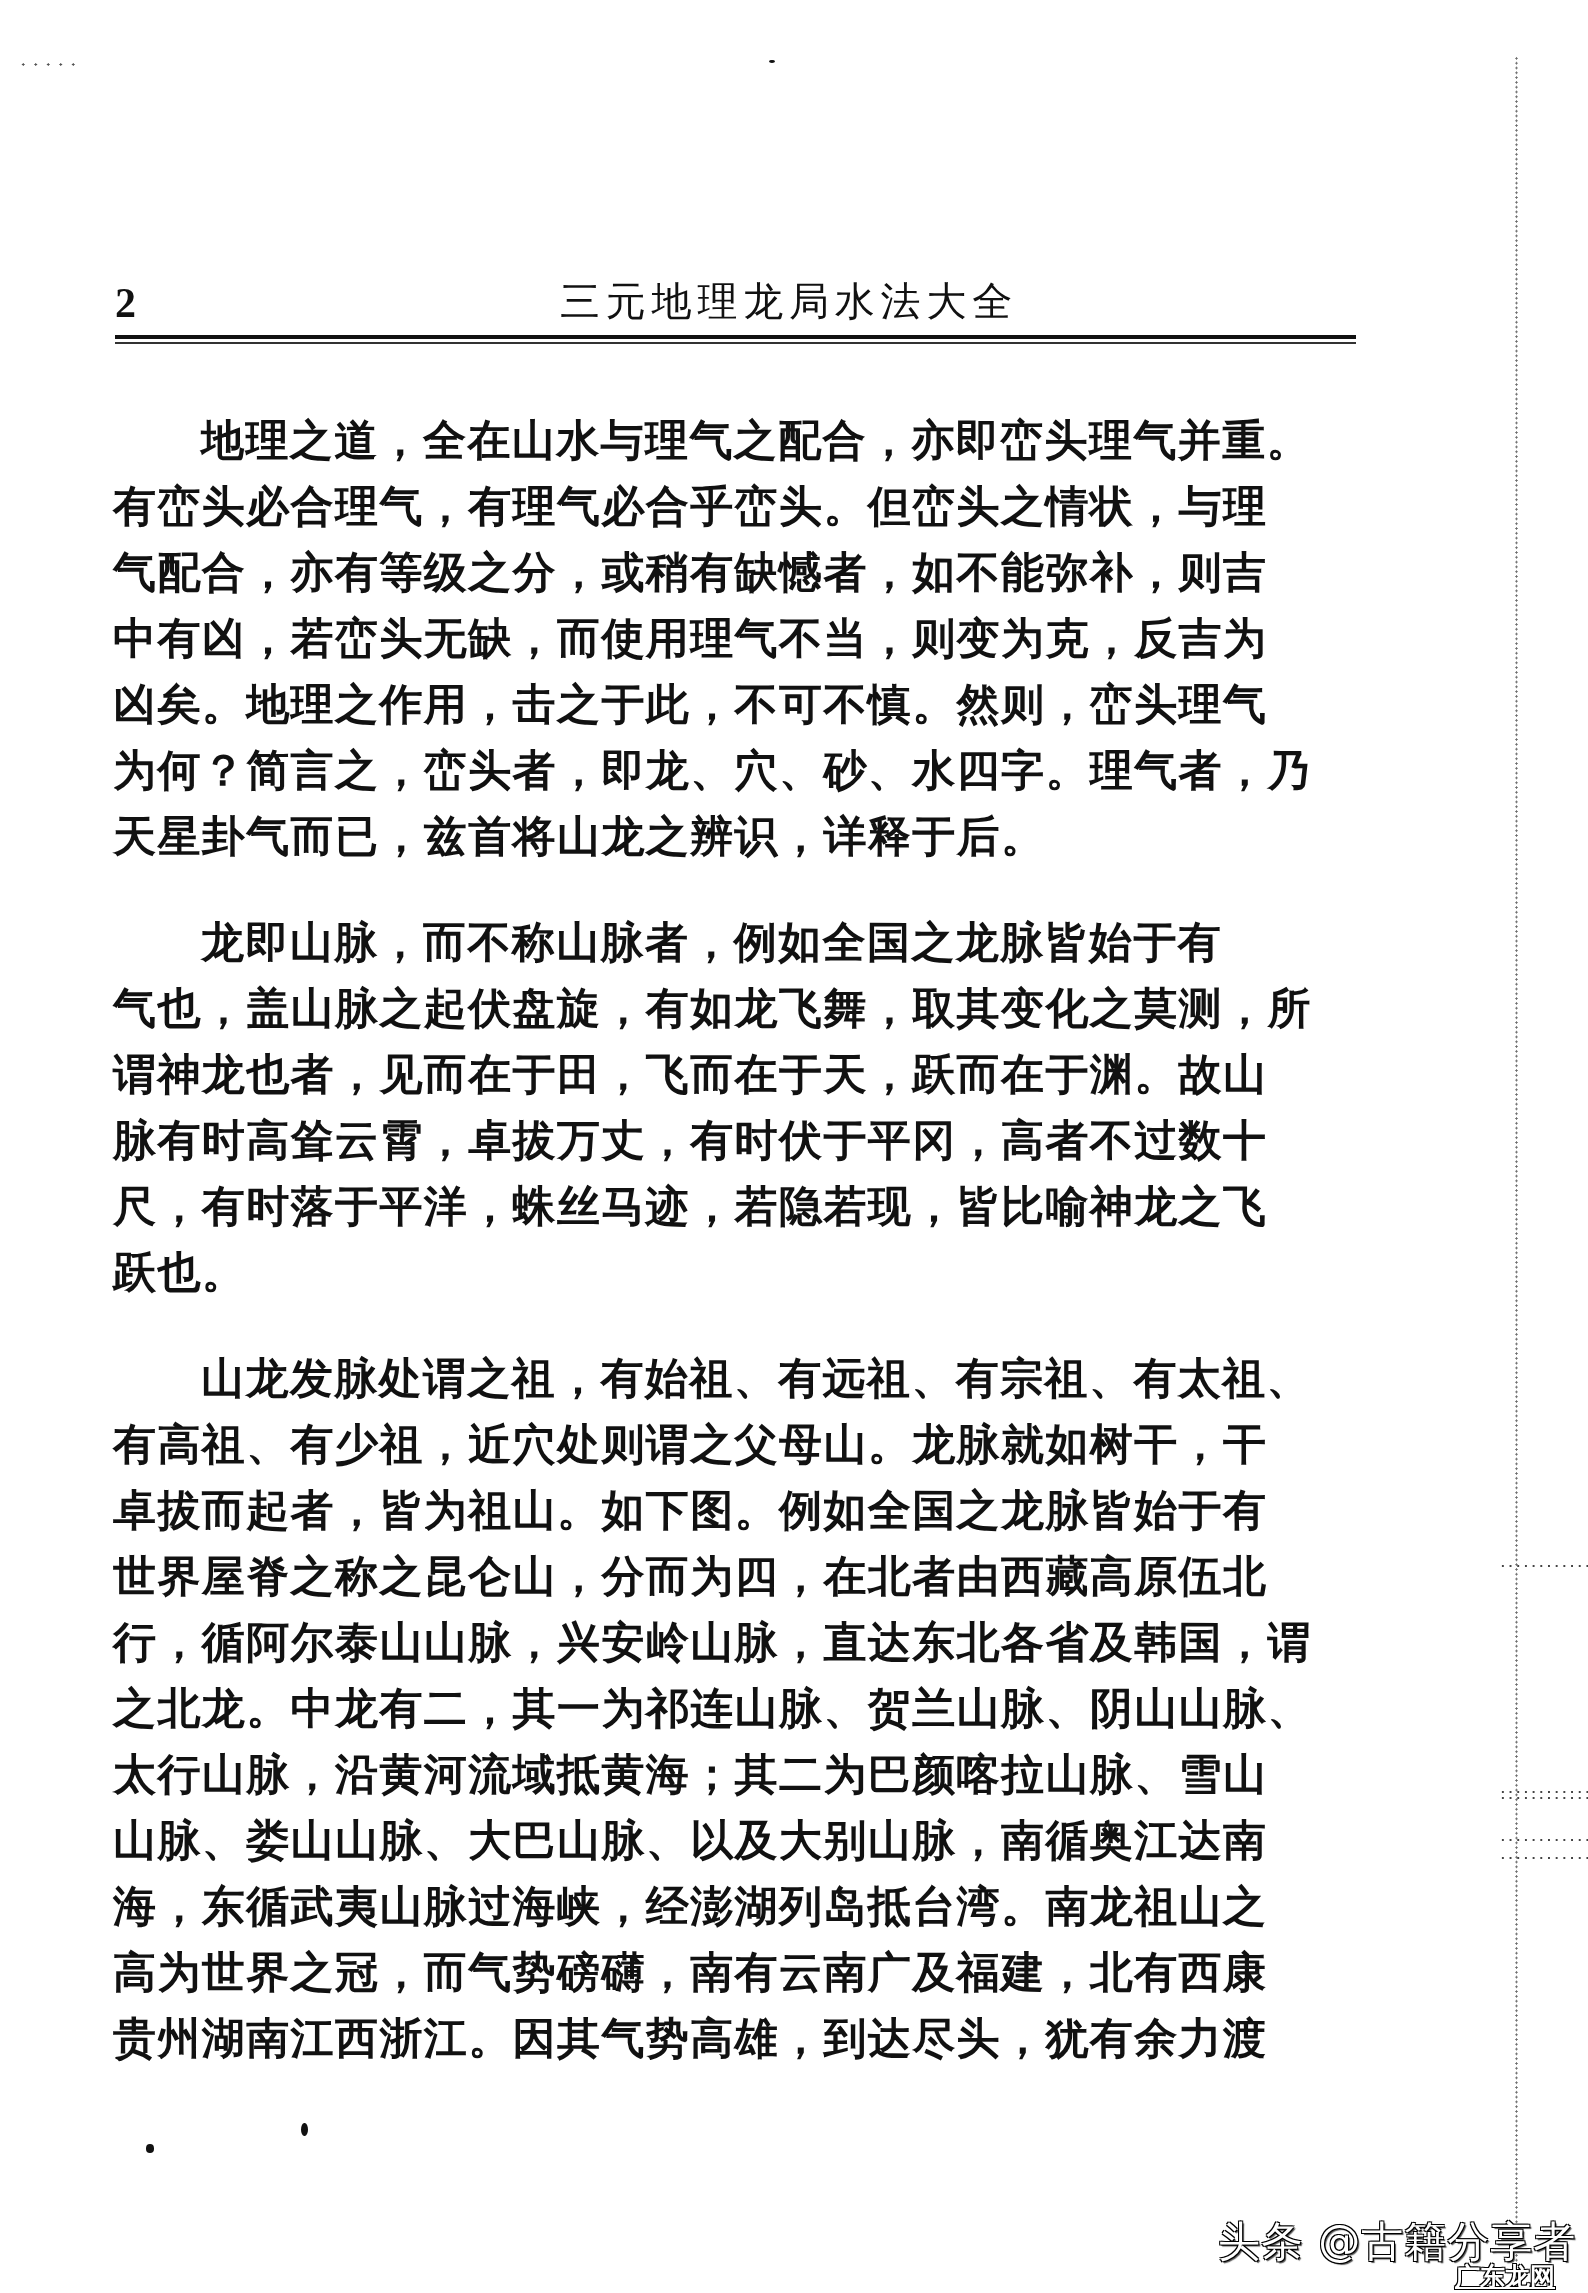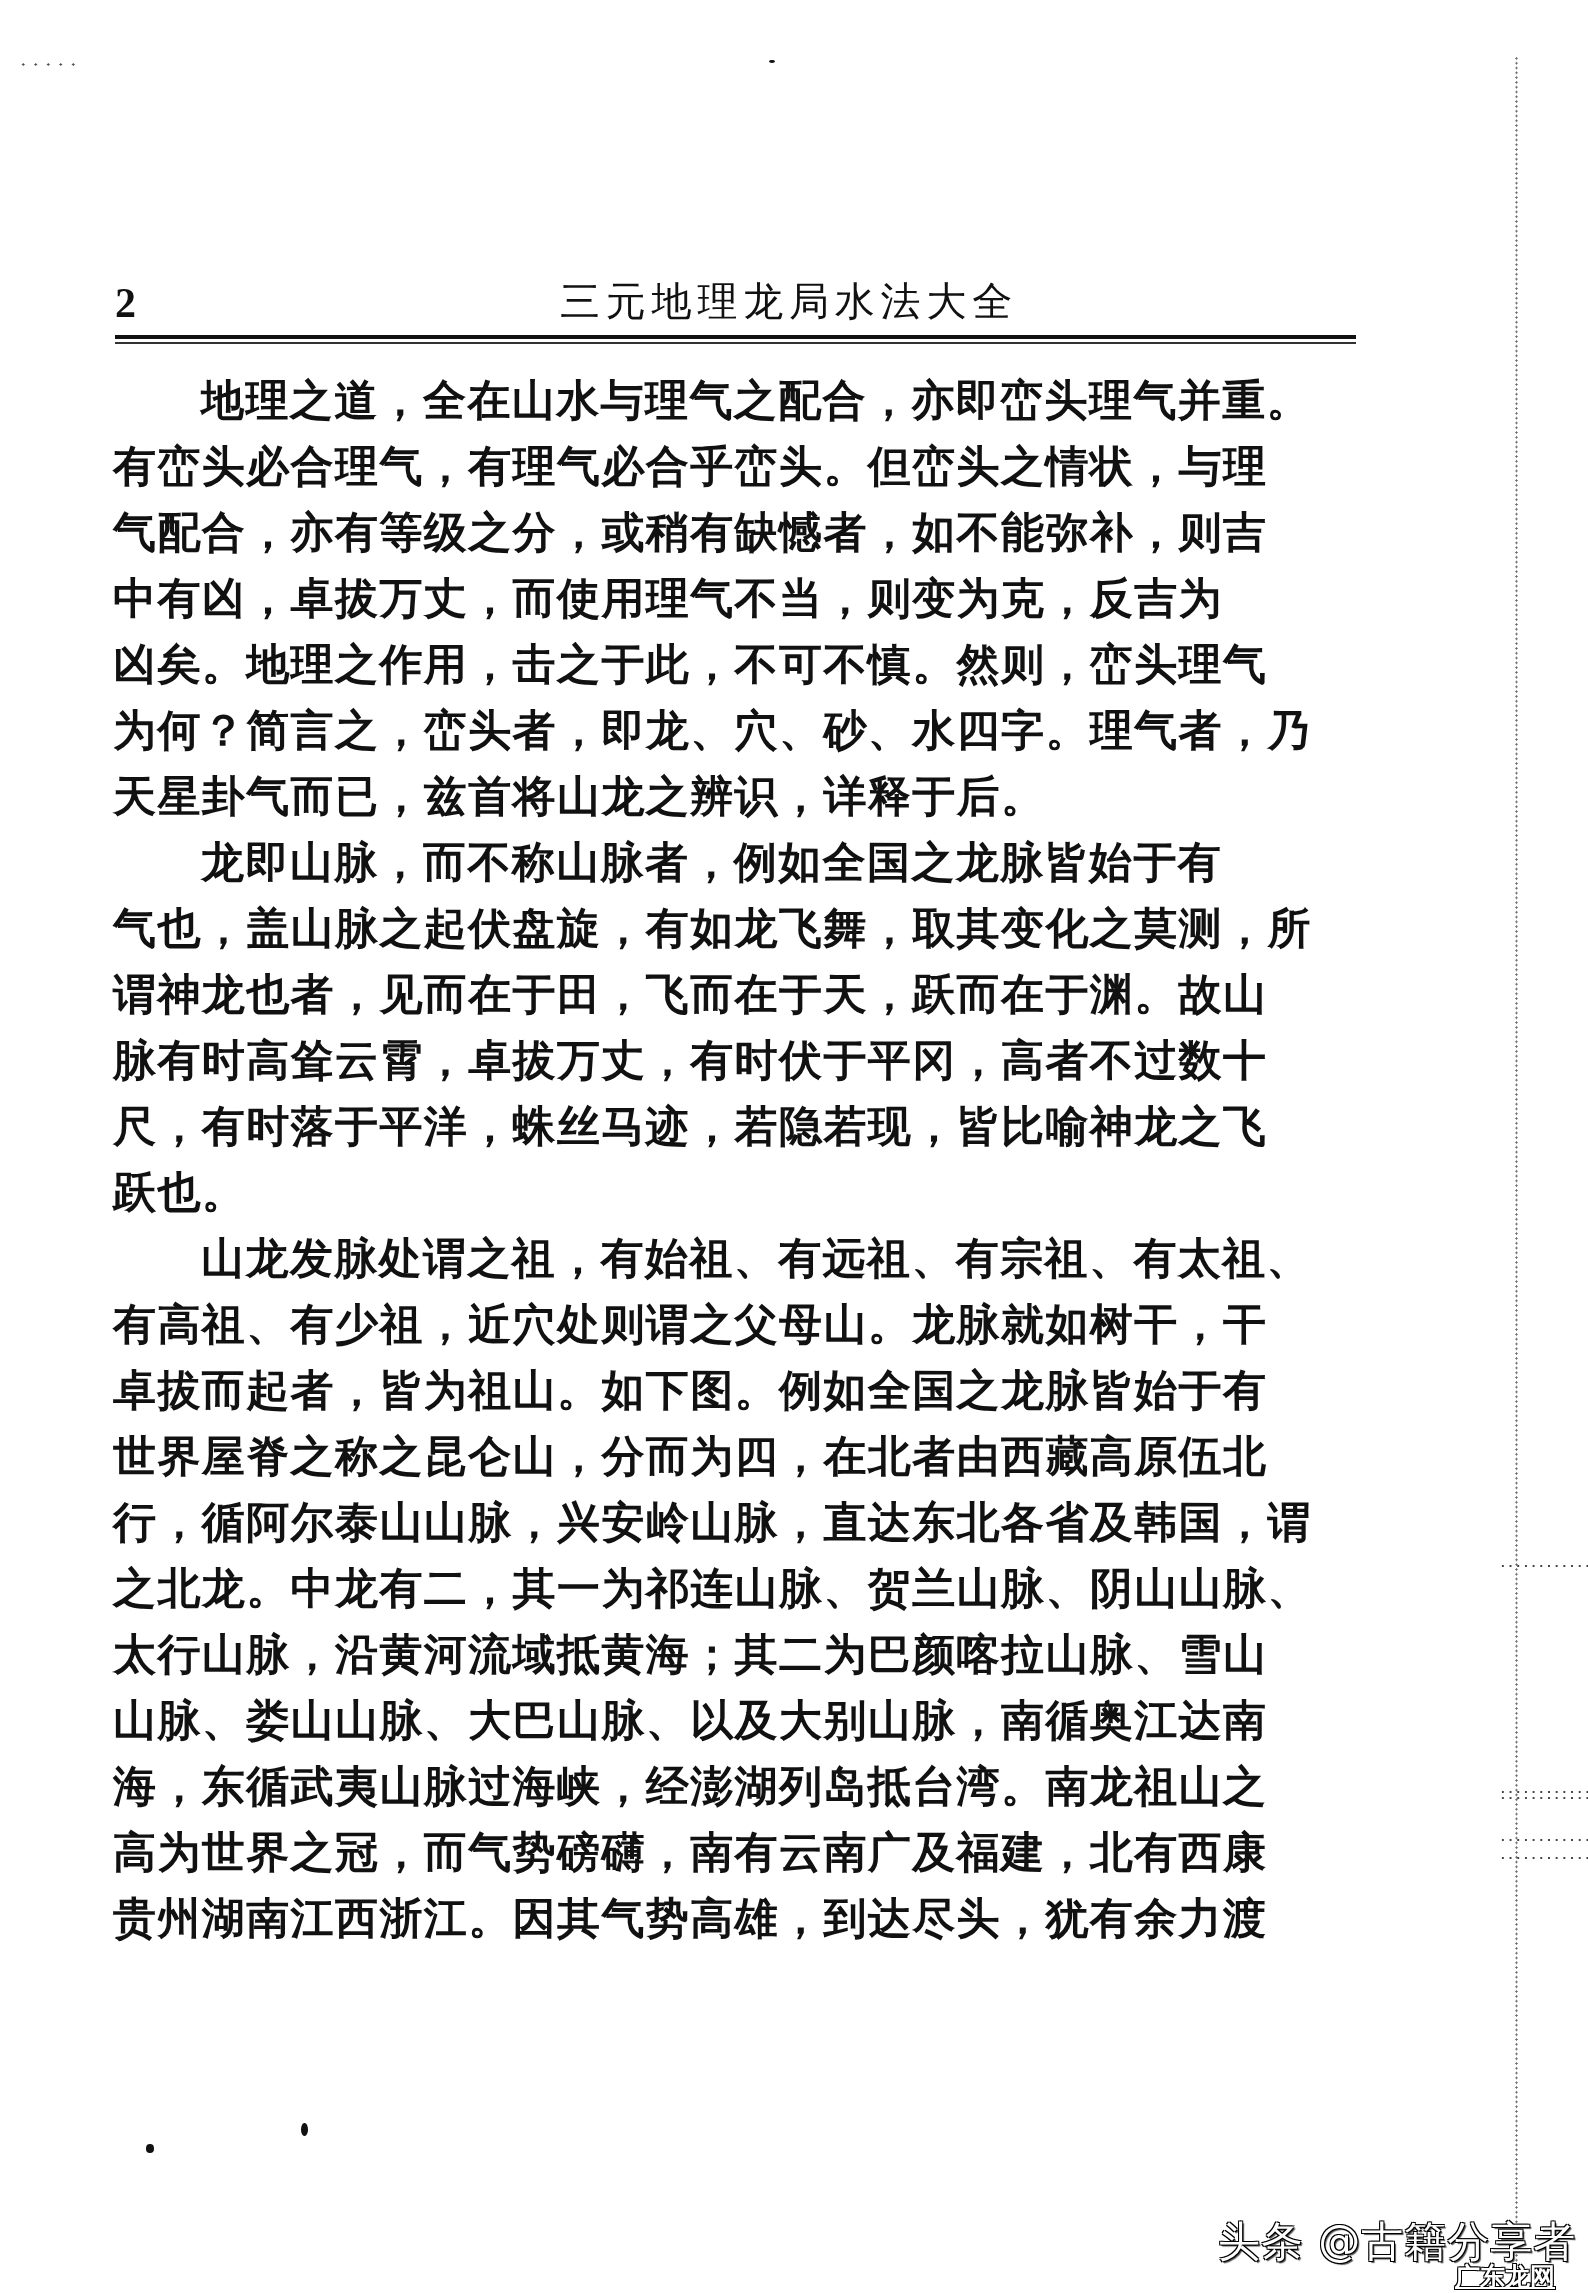--- a/index.html
+++ b/index.html
@@ -22,21 +22,21 @@
       position: absolute; left: 115px; top: 342px; width: 1241px; height: 1.9px; background: #333;
     }
     .body-text {
       position: absolute; left: 113px; top: 367px; width: 1249px;
     }
     .line {
       height: 66px; line-height: 66px; font-size: 43px; font-weight: bold;
       white-space: nowrap; letter-spacing: 1.4px;
       font-family: "DejaVu Sans", sans-serif;
     }
-    .line.indent { padding-left: 88px; }
+    .line.indent { padding-left: 88px; margin-top: 40px; }
     .margin-dots {
       position: absolute; left: 1515px; top: 56px; width: 2.9px; height: 2229px;
       background-image: radial-gradient(circle, #444 0.9px, transparent 1.2px);
       background-size: 2.9px 4.8px; opacity: 0.8;
     }
     .margin-hline {
       position: absolute; left: 1499px; width: 89px; height: 1.9px;
       background-image: radial-gradient(circle, #444 0.9px, transparent 1.2px);
       background-size: 7.7px 1.9px;
     }
@@ -67,21 +67,21 @@
 
 <div class="page-number">2</div>
 <div class="running-title">三元地理龙局水法大全</div>
 <div class="rule-thick"></div>
 <div class="rule-thin"></div>
 
 <div class="body-text">
   <div class="line indent">地理之道，全在山水与理气之配合，亦即峦头理气并重。</div>
   <div class="line">有峦头必合理气，有理气必合乎峦头。但峦头之情状，与理</div>
   <div class="line">气配合，亦有等级之分，或稍有缺憾者，如不能弥补，则吉</div>
-  <div class="line">中有凶，卓拔万丈，而使用理气不当，则变为克，反吉为</div>
+  <div class="line">中有凶，若峦头无缺，而使用理气不当，则变为克，反吉为</div>
   <div class="line">凶矣。地理之作用，击之于此，不可不慎。然则，峦头理气</div>
   <div class="line">为何？简言之，峦头者，即龙、穴、砂、水四字。理气者，乃</div>
   <div class="line">天星卦气而已，兹首将山龙之辨识，详释于后。</div>
   <div class="line indent">龙即山脉，而不称山脉者，例如全国之龙脉皆始于有</div>
   <div class="line">气也，盖山脉之起伏盘旋，有如龙飞舞，取其变化之莫测，所</div>
   <div class="line">谓神龙也者，见而在于田，飞而在于天，跃而在于渊。故山</div>
   <div class="line">脉有时高耸云霄，卓拔万丈，有时伏于平冈，高者不过数十</div>
   <div class="line">尺，有时落于平洋，蛛丝马迹，若隐若现，皆比喻神龙之飞</div>
   <div class="line">跃也。</div>
   <div class="line indent">山龙发脉处谓之祖，有始祖、有远祖、有宗祖、有太祖、</div>

